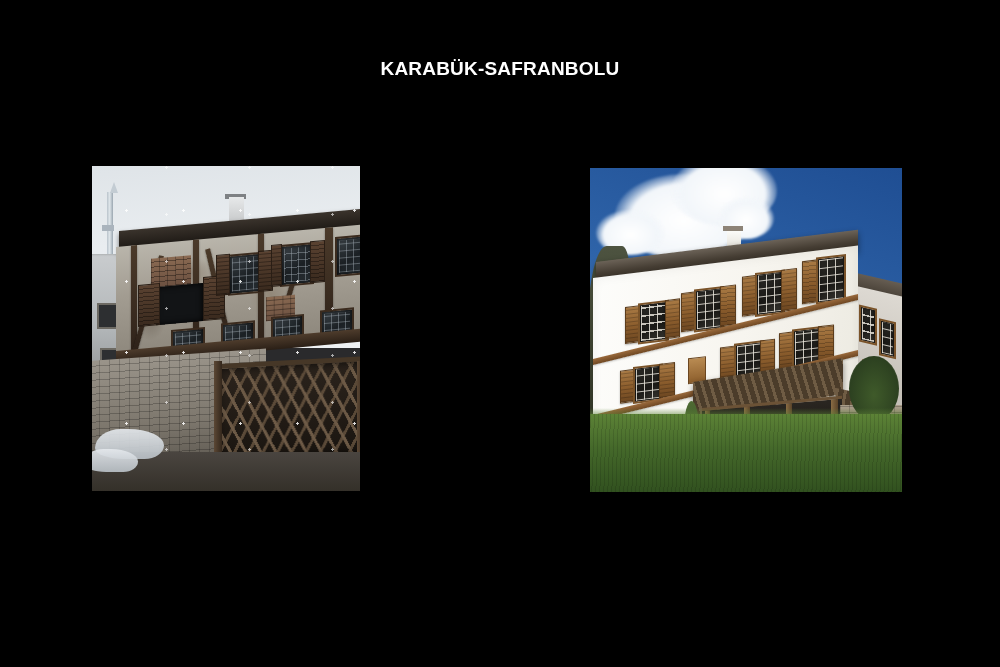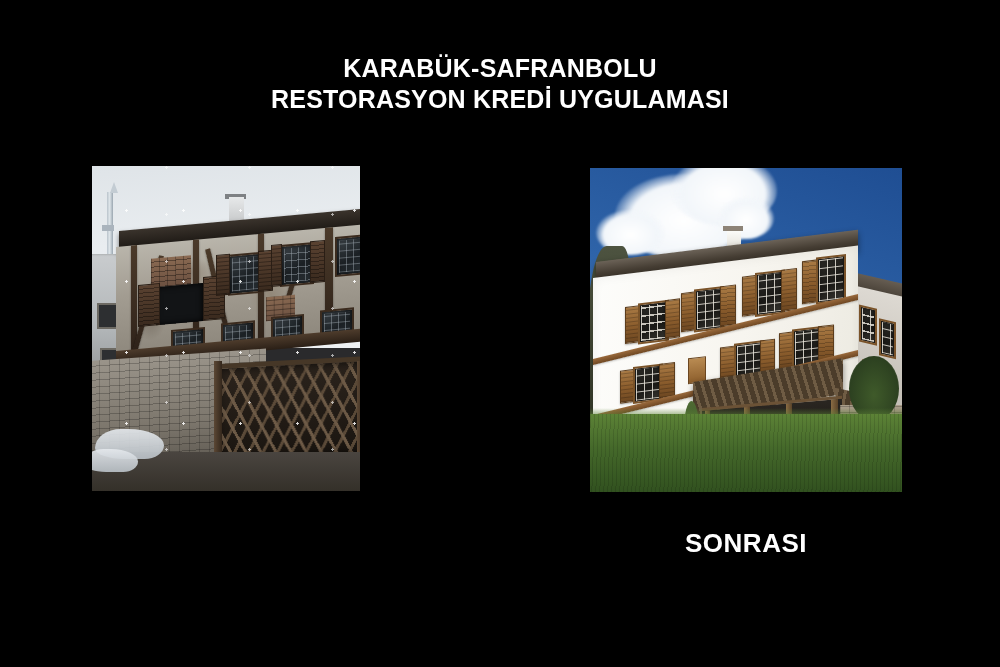--- a/index.html
+++ b/index.html
@@ -27,21 +27,21 @@
     left: 0;
     top: 53px;
     width: 1000px;
     text-align: center;
   }
   .title-line {
     display: block;
     color: #ffffff;
     font-family: "Liberation Sans", sans-serif;
     font-weight: bold;
-    font-size: 25px;
+    font-size: 19px;
     letter-spacing: 0.2px;
     line-height: 31px;
     white-space: nowrap;
   }
 
   
   .photo {
     position: absolute;
     overflow: hidden;
   }
@@ -371,21 +371,20 @@
   .caption-before { left: 92px; width: 268px; }
   .caption-after  { left: 590px; width: 312px; }
 </style>
 </head>
 <body>
 
 <div class="slide">
 
   <div class="title-block">
     <span class="title-line">KARABÜK-SAFRANBOLU</span>
-    <span class="title-line">RESTORASYON KREDİ UYGULAMASI</span>
   </div>
 
   <div class="photo photo-before">
     <div class="scene">
 
       <div class="ly b-sky"></div>
       <div class="ly b-minaret-shaft"></div>
       <div class="ly b-minaret-balcony"></div>
       <div class="ly b-minaret-cap"></div>
 
@@ -558,15 +557,14 @@
 
       <div class="ly a-stonewall"></div>
       <div class="ly a-bgtree"></div>
       <div class="ly a-shrub"></div>
 
       <div class="ly a-grass-top"></div>
       <div class="ly a-grass"></div>
     </div>
   </div>
 
-  <div class="caption caption-after">SONRASI</div>
 
 </div>
 
 </body></html>

